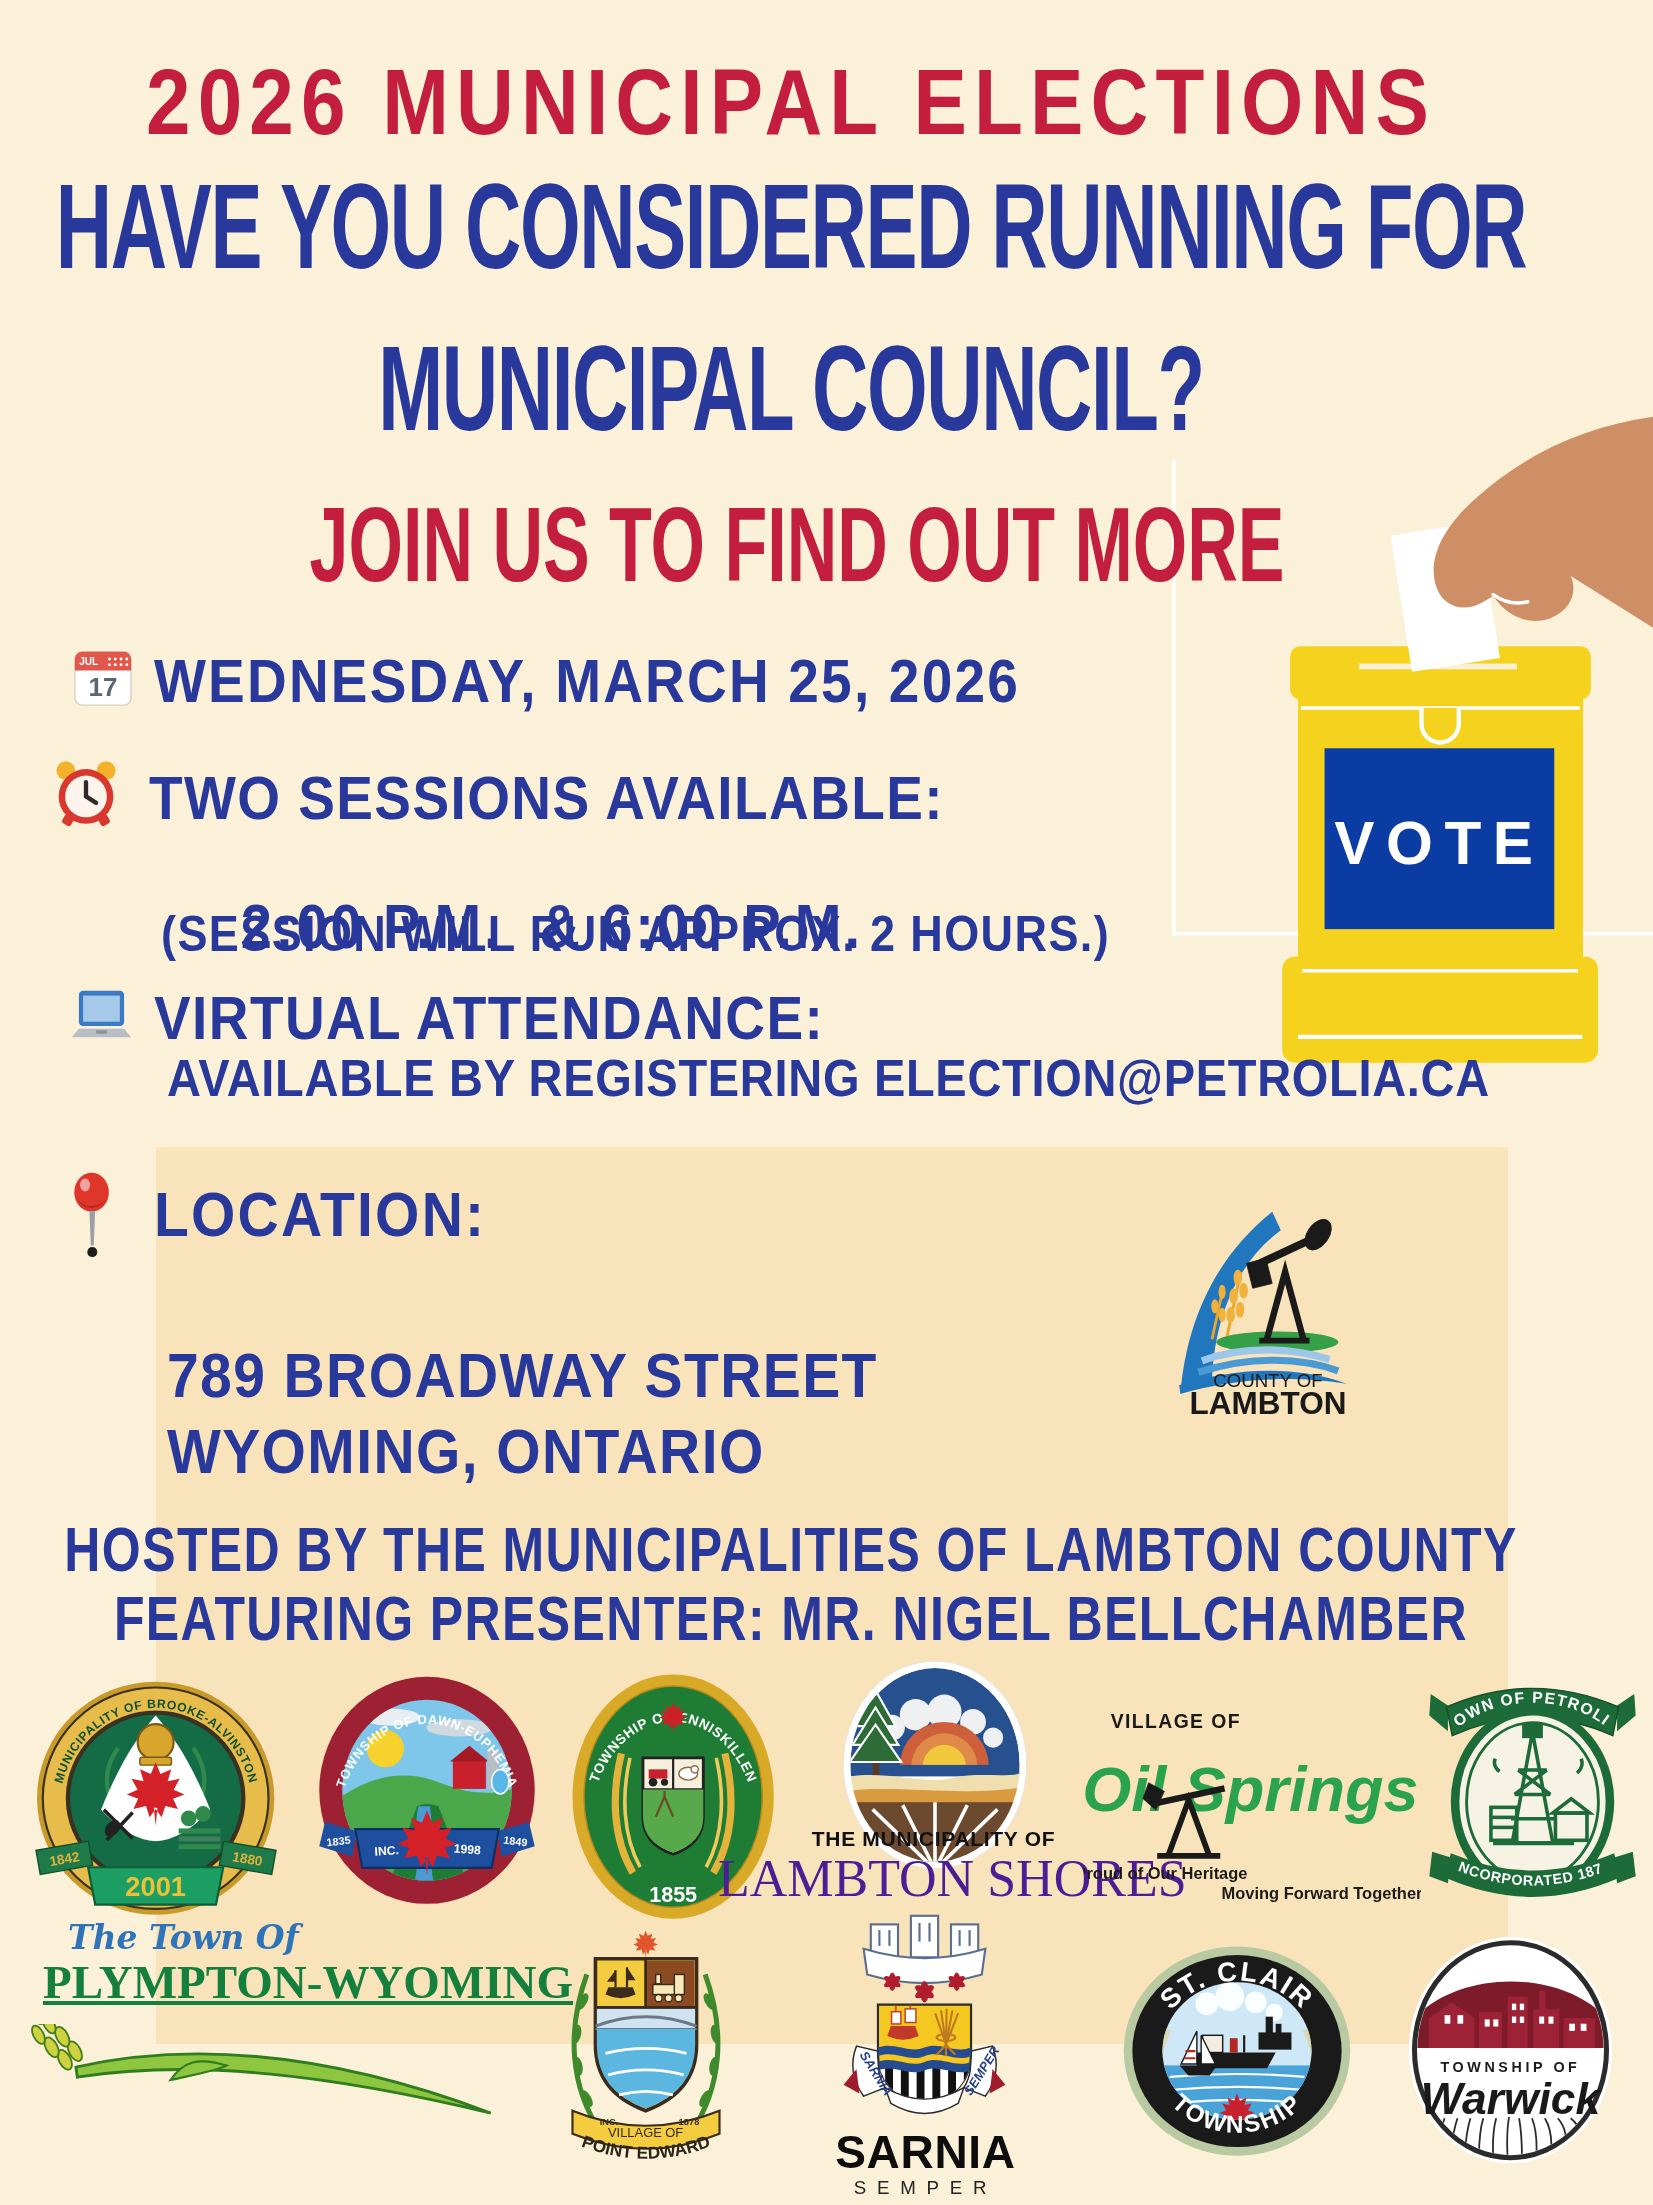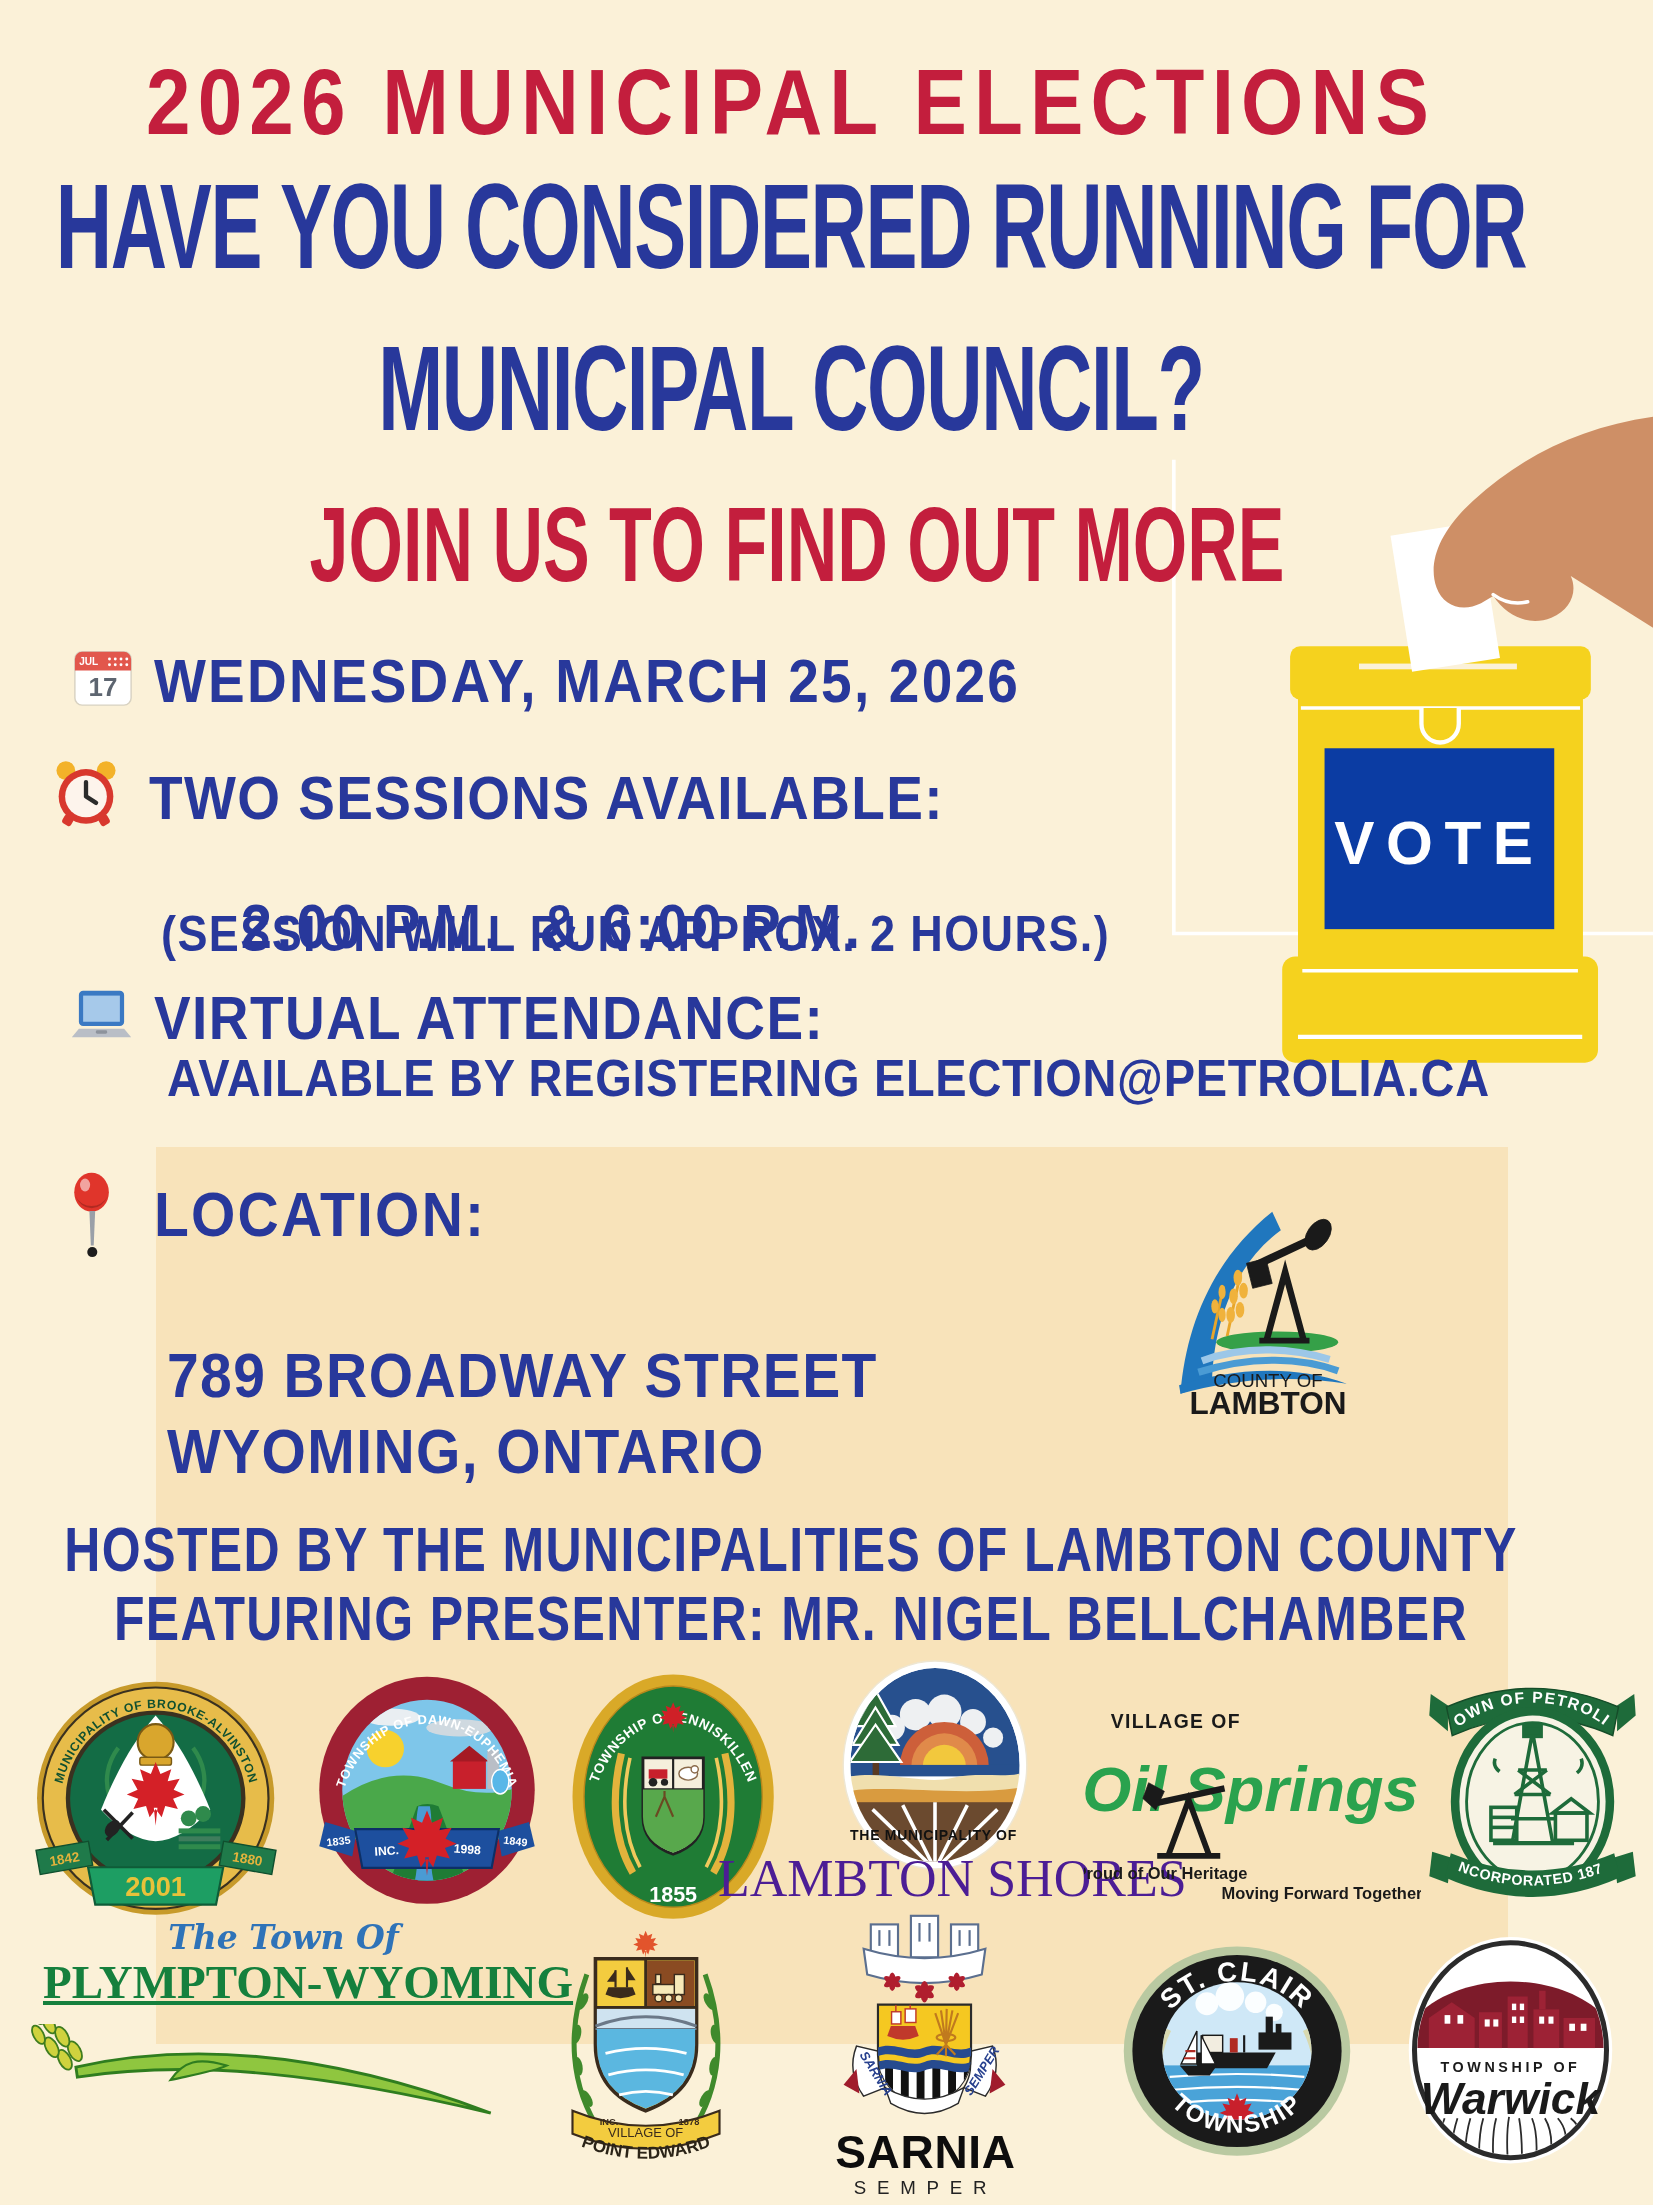--- a/index.html
+++ b/index.html
@@ -305,21 +305,21 @@
           <line x1="145" y1="296" x2="232" y2="212"></line>
       </g>
       <g>
         <rect x="58" y="128" width="9" height="36" fill="#5a3a22"></rect>
         <polygon points="62,46 34,96 90,96" fill="#2d6b37" stroke="#ffffff" stroke-width="3"></polygon>
         <polygon points="62,70 30,122 94,122" fill="#2d6b37" stroke="#ffffff" stroke-width="3"></polygon>
         <polygon points="62,94 26,146 98,146" fill="#2d6b37" stroke="#ffffff" stroke-width="3"></polygon>
       </g>
     </g>
   </svg>
-  <div class="abs nowrap" style="left:718px;top:1827px;width:431px;text-align:center;font-size:14px;font-weight:bold;letter-spacing:0.7px;color:#111;">THE MUNICIPALITY OF</div>
+  <div class="abs nowrap" style="left:718px;top:1827px;width:431px;text-align:center;font-size:21px;font-weight:bold;letter-spacing:0.7px;color:#111;">THE MUNICIPALITY OF</div>
   <div class="abs nowrap serif" style="left:718px;top:1849px;width:431px;text-align:center;font-size:52px;color:#4c1d95;">LAMBTON SHORES</div>
 
   <svg class="abs" style="left:1084px;top:1691px;" width="337" height="215" viewBox="0 0 470 300">
     <text x="128" y="52" text-anchor="middle" font-size="27" font-weight="bold" letter-spacing="2" fill="#1a1a1a">VILLAGE OF</text>
     <text x="232" y="168" text-anchor="middle" font-size="88" font-style="italic" font-weight="bold" font-family="DejaVu Serif, serif" fill="#2aa24e">Oil Springs</text>
     <g stroke="#1a1a1a" fill="#1a1a1a">
       <path d="M118 228 L146 152 L174 228" fill="none" stroke-width="8"></path>
       <line x1="102" y1="156" x2="196" y2="136" stroke-width="9"></line>
       <polygon points="90,128 112,140 100,166 82,150"></polygon>
       <line x1="102" y1="230" x2="190" y2="230" stroke-width="8"></line>
@@ -351,21 +351,21 @@
         <polygon points="178,208 204,188 230,208"></polygon>
       <line x1="95" y1="250" x2="208" y2="250" stroke-width="6"></line>
       <path d="M212 152 q10 -8 6 -20 M104 150 q-10 -8 -6 -18"></path>
     </g>
     <polygon points="10,262 36,270 32,306 6,296" fill="#1e6b3a"></polygon>
     <polygon points="290,262 264,270 268,306 294,296" fill="#1e6b3a"></polygon>
     <path d="M28 298 Q150 352 272 298 L264 264 Q150 312 36 264 Z" fill="#1e6b3a"></path>
     <text font-size="20" font-weight="bold" fill="#fff" letter-spacing="1"><textPath href="#pet-bot" startOffset="50%" text-anchor="middle">INCORPORATED 1874</textPath></text>
   </svg>
 
-  <div class="abs nowrap" style="left:68px;top:1918px;width:431px;text-align:center;font-size:33px;font-style:italic;font-weight:bold;font-family:'DejaVu Serif',serif;color:#2f73b8;">The Town Of</div>
+  <div class="abs nowrap" style="left:68px;top:1918px;width:431px;text-align:left;font-size:33px;font-style:italic;font-weight:bold;font-family:'DejaVu Serif',serif;color:#2f73b8;">The Town Of</div>
   <div class="abs nowrap serif" style="left:43px;top:1955px;width:481px;text-align:center;font-size:47px;font-weight:bold;color:#15803d;text-decoration:underline;">PLYMPTON-WYOMING</div>
   <svg class="abs" style="left:10.8px;top:2024px;" width="503" height="122" viewBox="0 0 700 170">
     <path d="M90 60 C260 22 450 42 668 124 C450 72 260 48 92 74 Z" fill="#8fc63f" stroke="#2f7d1f" stroke-width="4"></path>
     <path d="M300 58 C260 46 240 52 222 78 C258 70 282 66 300 58 Z" fill="#8fc63f" stroke="#2f7d1f" stroke-width="3"></path>
     <g transform="rotate(-28 90 62)">
       <g fill="#cfd23e" stroke="#3f7d1f" stroke-width="2.5">
         <ellipse cx="82" cy="44" rx="8" ry="15"></ellipse>
           <ellipse cx="100" cy="40" rx="8" ry="15"></ellipse>
         <ellipse cx="74" cy="20" rx="8" ry="15"></ellipse>
           <ellipse cx="94" cy="14" rx="8" ry="15"></ellipse>

